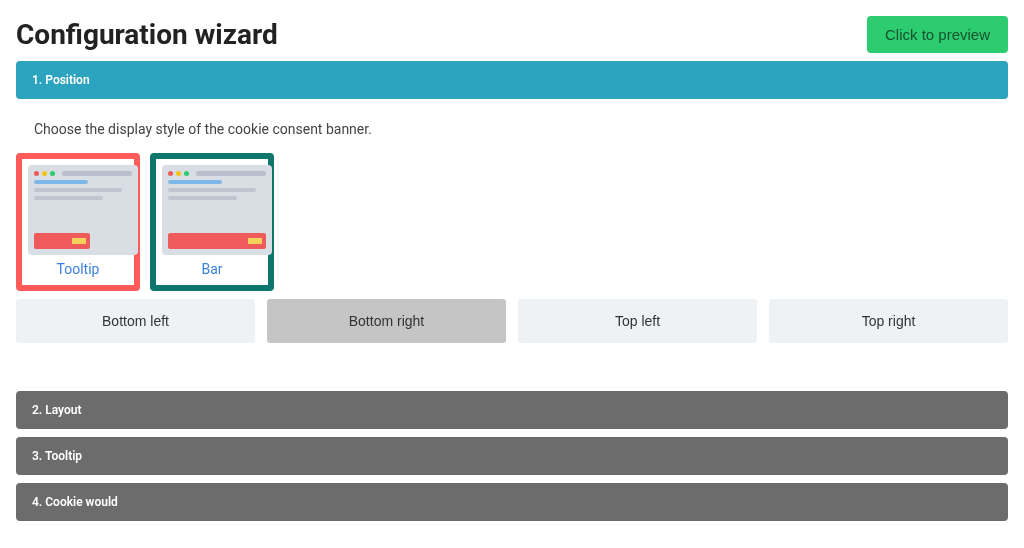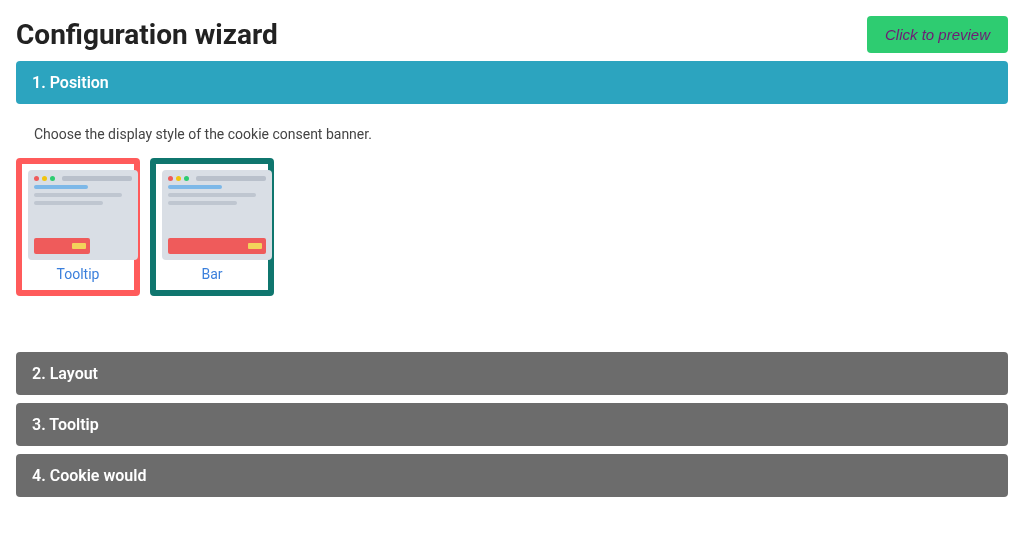--- a/index.html
+++ b/index.html
@@ -16,35 +16,34 @@
     align-items: center;
     margin-bottom: 8px;
   }
   .title {
     font-size: 28px;
     font-weight: 700;
     color: #222;
   }
   .preview-btn {
     background: #2ecc71;
-    color: #701a75;
+    color: #14532d;
     border: none;
     padding: 10px 18px;
     border-radius: 4px;
     font-size: 15px;
     font-weight: 500;
     cursor: pointer;
-    font-style: italic;
   }
   .step-header {
     color: #fff;
     padding: 12px 16px;
     border-radius: 4px;
     margin-bottom: 4px;
-    font-size: 16px;
+    font-size: 12px;
     font-weight: 600;
     cursor: pointer;
   }
   .step-header.active {
     background: #2ca4bf; 
   }
   .step-header.inactive {
     background: #6c6c6c;
   }
   .step-body {
@@ -174,20 +173,26 @@
         <div class="line w60"></div>
         <div class="banner">
             <span class="btn"></span>
           </div>
       </div>
       <span class="card-label">Bar</span>
     </div>
   </div>
 
 
+  <div class="pos-row">
+    <button class="pos-btn">Bottom left</button>
+    <button class="pos-btn selected">Bottom right</button>
+    <button class="pos-btn">Top left</button>
+    <button class="pos-btn">Top right</button>
+  </div>
 </div>
 
 <div class="steps-stack">
   <div class="step-header inactive">
     <span>2</span>.
     <span>Layout</span>
   </div>
   <div class="step-header inactive">
     <span>3</span>.
     <span>Tooltip</span>

